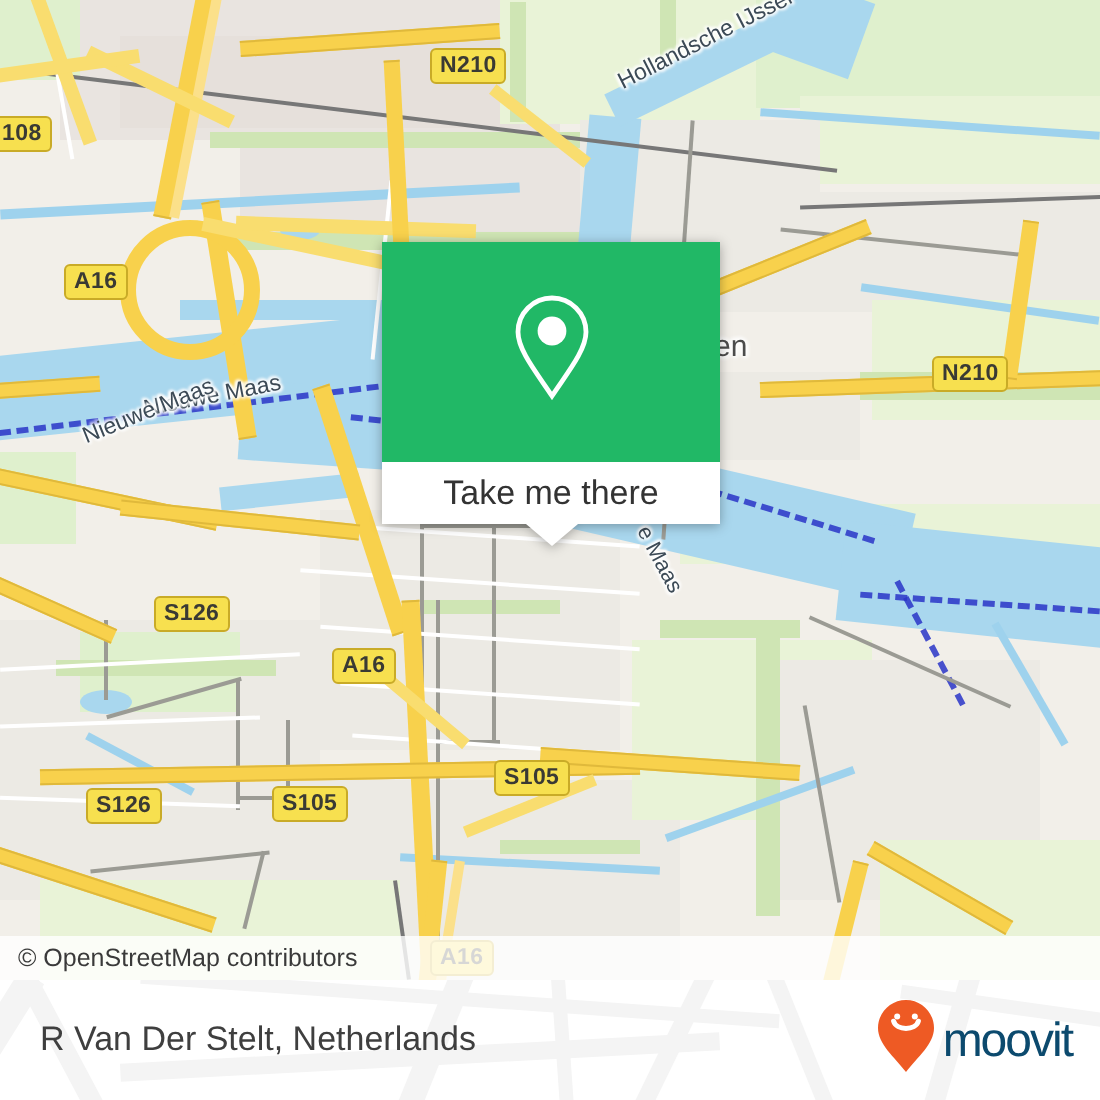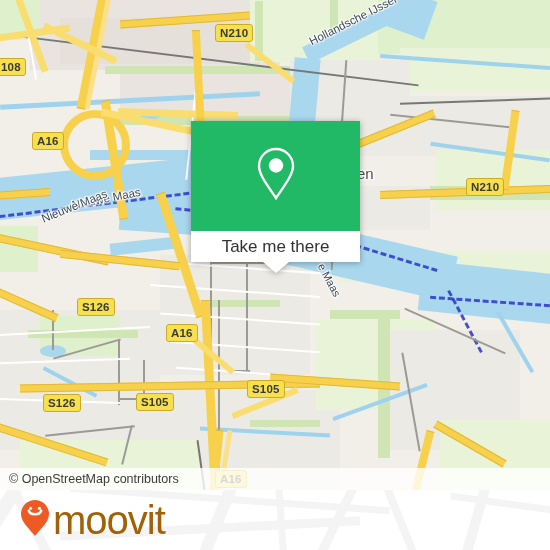--- a/index.html
+++ b/index.html
@@ -121,21 +121,21 @@
     background:#fff; overflow:hidden;
   }
   .fwm { position:absolute; background:#f4f4f4; }
   #footer-inner {
     position:relative; z-index:3;
     height:60px; display:flex; align-items:center;
     justify-content:space-between; padding:0 14px 0 20px;
   }
   #footer-title { color:#3f3f3f; font-size:17px; white-space:nowrap; }
   #brand { display:flex; align-items:center; gap:3px; }
-  #brand-word { color:#a16207; font-size:40px; letter-spacing:-1px; line-height:33px; }
+  #brand-word { color:#0c4a6e; font-size:24px; letter-spacing:-1px; line-height:33px; }
 </style>
 </head>
 <body>
 
 <div id="app">
 
   <div id="map">
     <div class="landbase"></div>
 
     <div class="industrial" style="left:30px;top:0px;width:250px;height:70px;"></div>
@@ -313,20 +313,21 @@
       <div class="fwm" style="left:60px;top:34px;width:300px;height:9px;transform:rotate(-3deg);"></div>
       <div class="fwm" style="left:210px;top:-20px;width:12px;height:110px;transform:rotate(22deg);"></div>
       <div class="fwm" style="left:278px;top:-10px;width:7px;height:90px;transform:rotate(-4deg);"></div>
       <div class="fwm" style="left:330px;top:-14px;width:9px;height:100px;transform:rotate(26deg);"></div>
       <div class="fwm" style="left:400px;top:-10px;width:8px;height:100px;transform:rotate(-22deg);"></div>
       <div class="fwm" style="left:450px;top:10px;width:110px;height:7px;transform:rotate(8deg);"></div>
       <div class="fwm" style="left:470px;top:-16px;width:10px;height:100px;transform:rotate(16deg);"></div>
     </div>
 
     <div id="footer-inner">
+      <div id="footer-title">R Van Der Stelt, Netherlands</div>
       <div id="brand">
         <span>
           <svg width="30" height="38" viewBox="0 0 30 38" aria-hidden="true">
             <path d="M15 1 C7.3 1 1 7.3 1 15 C1 23 9.2 29.5 15 37 C20.8 29.5 29 23 29 15 C29 7.3 22.7 1 15 1 Z" fill="#ee5a24"></path>
             <path d="M8.8 11.6 C10.1 16.4 19.9 16.4 21.2 11.6" fill="none" stroke="#ffffff" stroke-width="2.5" stroke-linecap="round"></path>
             <circle cx="10.6" cy="9.2" r="1.5" fill="#ffffff"></circle>
             <circle cx="19.4" cy="9.2" r="1.5" fill="#ffffff"></circle>
           </svg>
         </span>
         <span id="brand-word">moovit</span>

